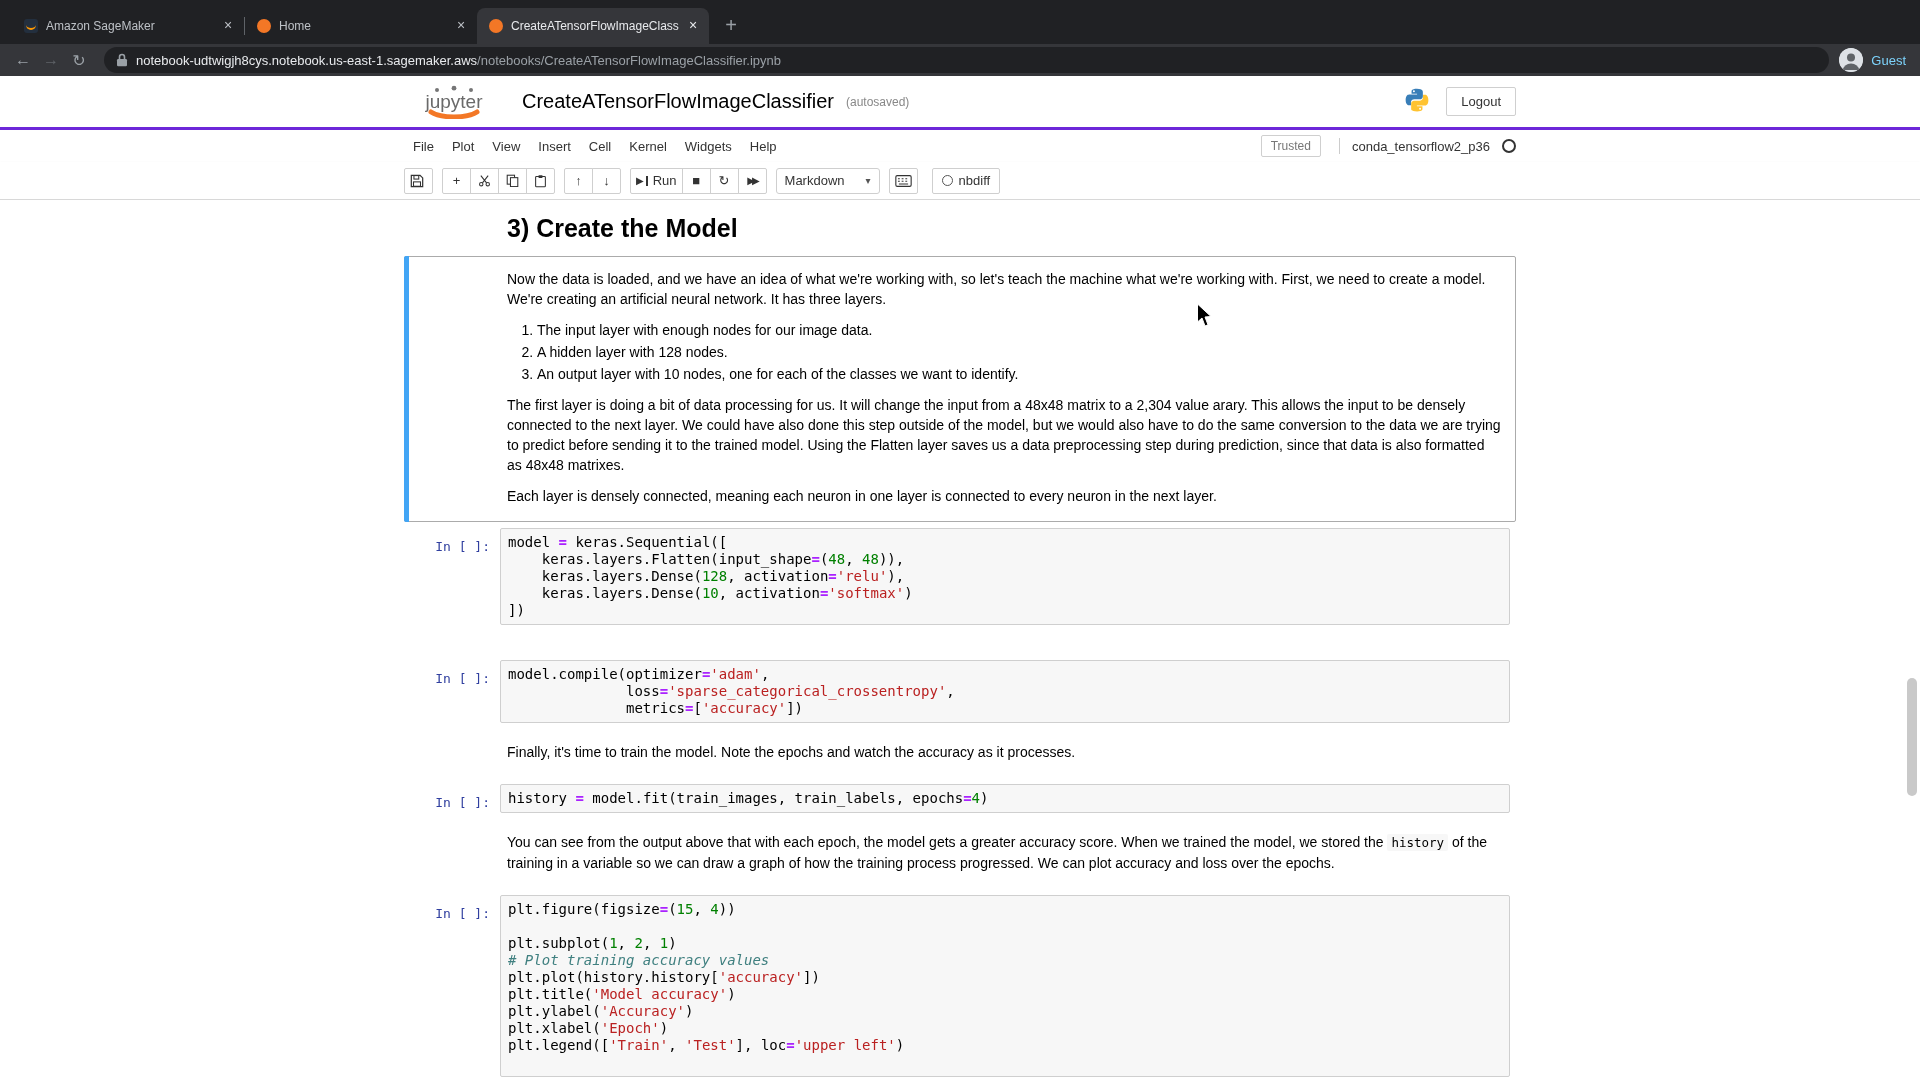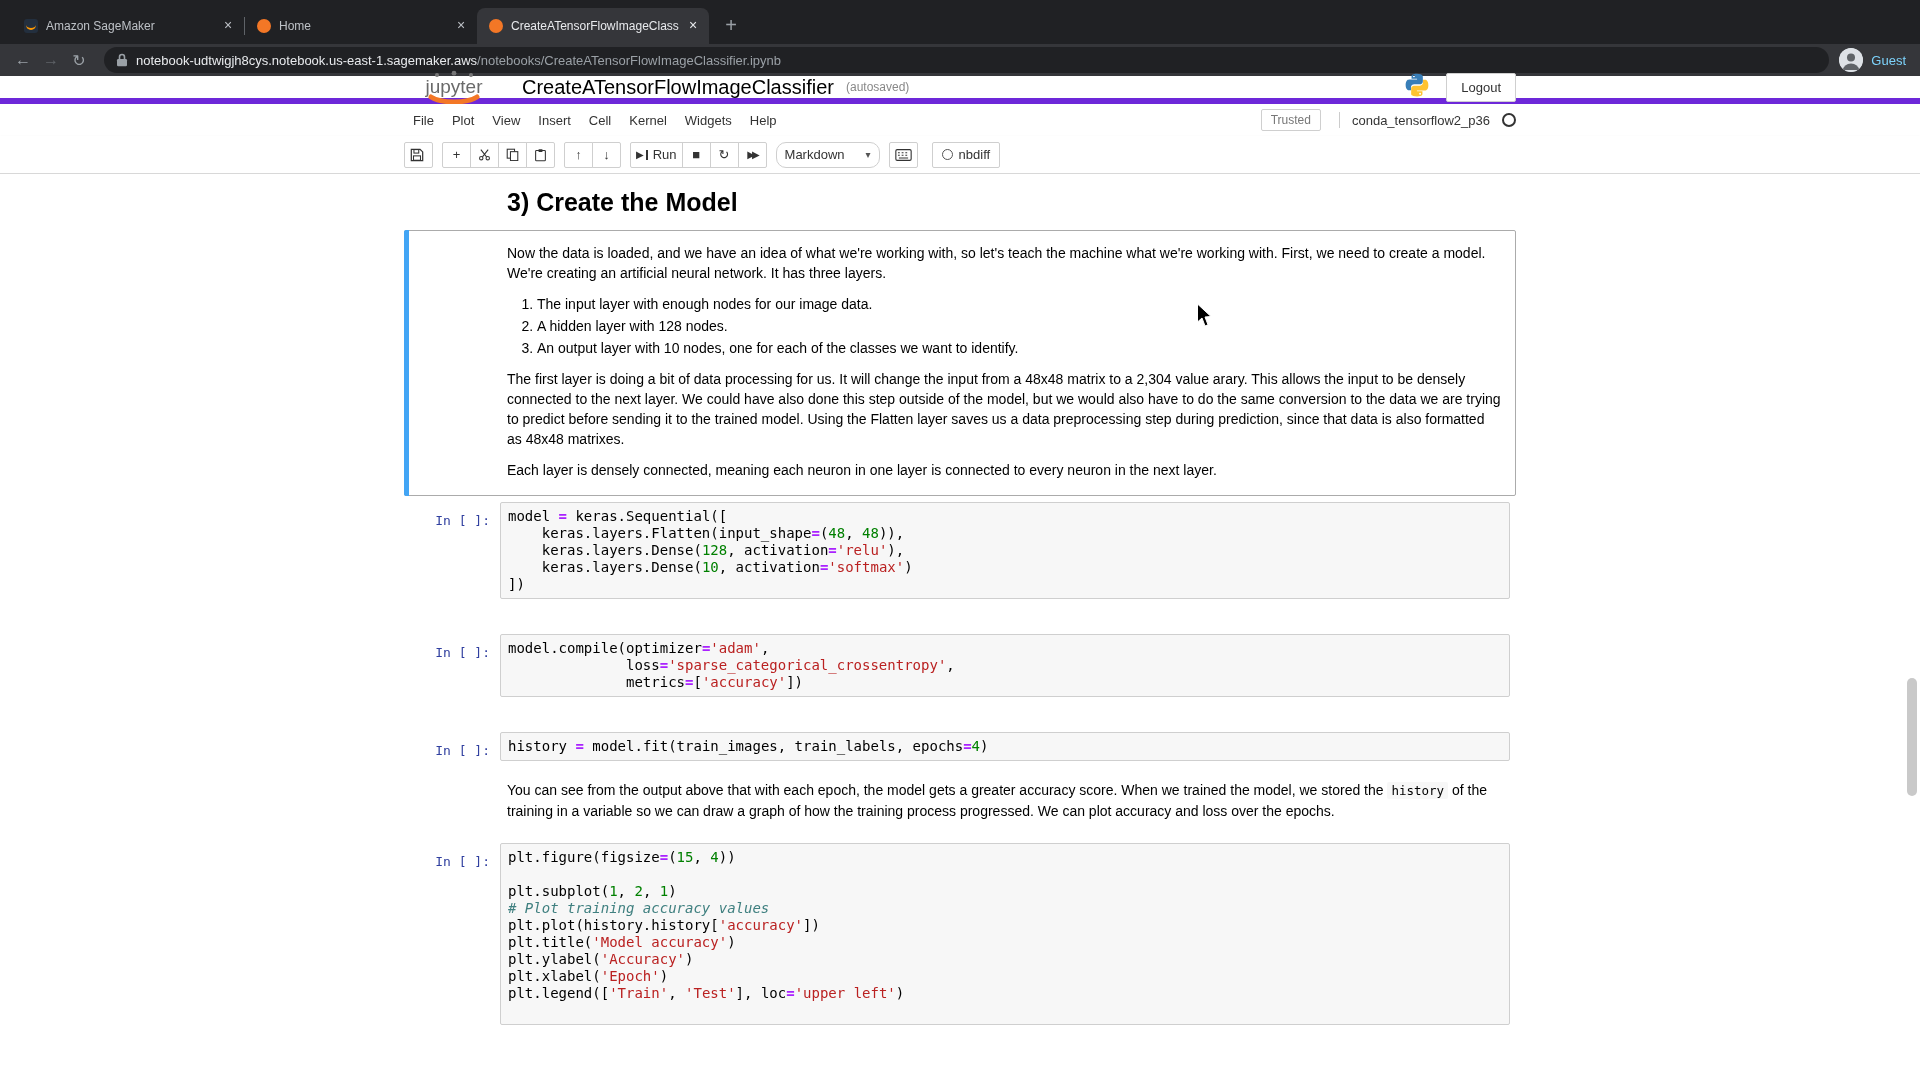--- a/index.html
+++ b/index.html
@@ -31,21 +31,21 @@
   .omnibox .lock { margin-right:8px; display:flex; }
   .url-domain { color:#e8eaed; }
   .url-path { color:#9aa0a6; }
   .profile { display:flex; align-items:center; color:#7dd3fc; font-size:13px; padding-right:4px; }
   .avatar { width:24px; height:24px; border-radius:50%; overflow:hidden; margin-right:8px; background:#dde1e6; }
 
   
   .jp-app { background:#fff; height:calc(1080px - 76px); display:flex; flex-direction:column; }
   .container { width:1112px; margin:0 auto; display:flex; align-items:center; height:100%; }
 
-  .jp-header { height:28px; border-bottom:6px solid #6d28d9; }
+  .jp-header { height:54px; border-bottom:3px solid #6d28d9; }
   .jp-logo { display:flex; align-items:center; }
   .nb-title { font-size:20px; color:#000; margin-left:18px; }
   .autosaved { font-size:12px; color:#888; margin-left:12px; }
   .hdr-right { margin-left:auto; display:flex; align-items:center; }
   .logout-btn { margin-left:16px; background:#fff; border:1px solid #cfcfcf; border-radius:2px;
          font-size:13px; color:#333; padding:6px 14px; }
 
   .jp-menubar { height:32px; }
   .menu-item { font-size:13px; color:#333; padding:0 9px; }
   .menu-right { margin-left:auto; display:flex; align-items:center; }
@@ -57,21 +57,21 @@
   .jp-toolbar { height:38px; border-bottom:1px solid #d8d8d8; box-shadow:0 1px 3px rgba(0,0,0,.06); }
   .btn-group { display:flex; margin-right:9px; }
   .tb-btn { height:26px; min-width:29px; background:#fff; border:1px solid #cfcfcf; display:flex;
          align-items:center; justify-content:center; color:#333; font-size:13px; margin-left:-1px;
          padding:0 5px; border-radius:0; }
   .btn-group .tb-btn:first-child { margin-left:0; border-radius:2px 0 0 2px; }
   .btn-group .tb-btn:last-child { border-radius:0 2px 2px 0; }
   .btn-group .tb-btn:only-child { border-radius:2px;justify-content:space-between; }
   .run-bar { width:2px; height:10px; background:#333; margin:0 5px 0 2px; }
   .ff-ic { letter-spacing:-3px; font-size:10px; }
-  .tb-select { height:26px; width:104px; background:#fff; border:1px solid #cfcfcf; border-radius:10px;
+  .tb-select { height:26px; width:104px; background:#fff; border:1px solid #cfcfcf; border-radius:3px;
          display:flex; align-items:center; justify-content:space-between; font-size:13px; color:#333;
          padding:0 8px; margin-right:9px; }
   .nbdiff-btn { display:flex; align-items:center; gap:6px; padding:0 9px; border-radius:2px; }
   .small-circle { width:11px; height:11px; border:1.5px solid #555; border-radius:50%; }
 
   
   .nb-scroll { flex:1; overflow:hidden; background:#fff; }
   .nb-container { width:1112px; margin:0 auto; padding-top:2px; }
 
   .cell { position:relative; display:flex; padding:5px; border:1px solid transparent; }
@@ -297,20 +297,23 @@
           <div class="prompt"></div>
         </div>
         <div class="cell code">
           <div class="prompt">In [ ]:</div>
           <div class="input-box">
             <pre class="code-pre"><div><span class="tok-p">model.compile(optimizer</span><span class="tok-o">=</span><span class="tok-s">'adam'</span><span class="tok-p">,</span></div><div><span class="tok-p">              loss</span><span class="tok-o">=</span><span class="tok-s">'sparse_categorical_crossentropy'</span><span class="tok-p">,</span></div><div><span class="tok-p">              metrics</span><span class="tok-o">=</span><span class="tok-p">[</span><span class="tok-s">'accuracy'</span><span class="tok-p">])</span></div></pre>
           </div>
         </div>
         <div class="cell md">
           <div class="prompt"></div>
+          <div class="md-body">
+            <p>Finally, it's time to train the model. Note the epochs and watch the accuracy as it processes.</p>
+          </div>
         </div>
         <div class="cell code">
           <div class="prompt">In [ ]:</div>
           <div class="input-box">
             <pre class="code-pre"><div><span class="tok-p">history </span><span class="tok-o">=</span><span class="tok-p"> model.fit(train_images, train_labels, epochs</span><span class="tok-o">=</span><span class="tok-n">4</span><span class="tok-p">)</span></div></pre>
           </div>
         </div>
         <div class="cell md">
           <div class="prompt"></div>
           <div class="md-body">

